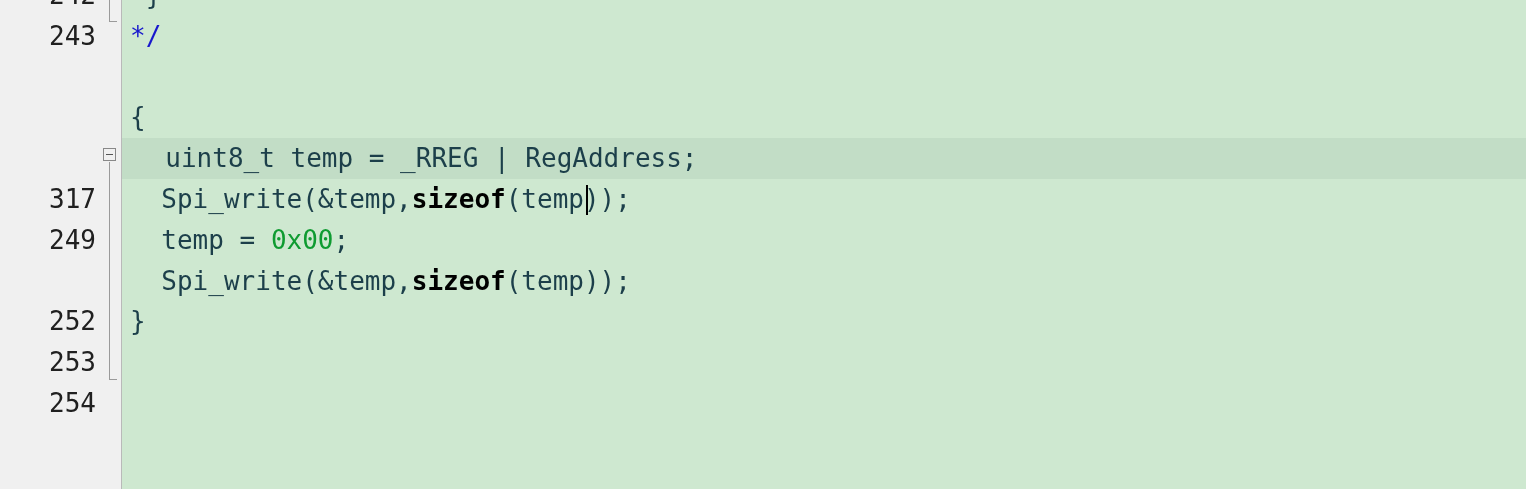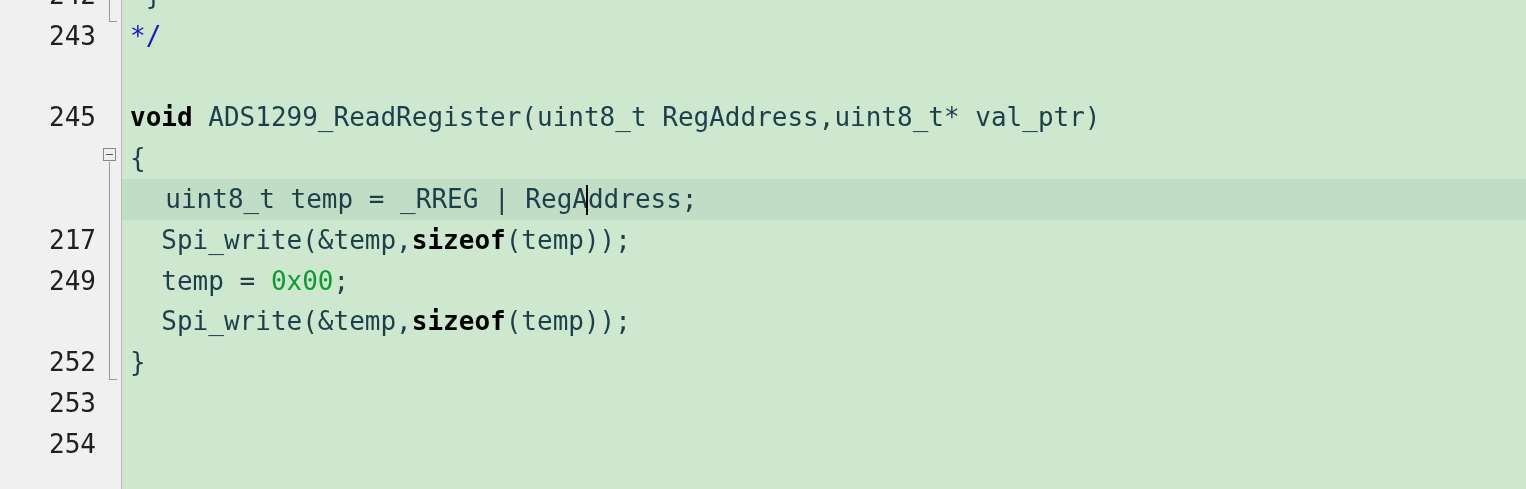--- a/index.html
+++ b/index.html
@@ -155,24 +155,23 @@
 
 <div id="editor">
 
   <div class="gutter"></div>
   <div class="gutter-edge"></div>
 
   <div class="rows">
       <div class="row"><div class="code-bg"></div><div class="lineno">242</div><div class="code"><span> }</span></div></div>
       <div class="row"><div class="code-bg"></div><div class="lineno">243</div><div class="code"><span class="comment">*/</span></div></div>
       <div class="row"><div class="code-bg"></div><div class="code"></div></div>
-      <div class="row"><div class="code-bg"></div><div class="lineno">245</div><div class="code"><span class="kw">void</span><span> ADS1299_ReadRegister(uint8_t RegAddress,uint8_t* val_ptr)</span></div></div>
       <div class="row"><div class="code-bg"></div><div class="code"><span>{</span></div></div>
       <div class="row current"><div class="code-bg"></div><div class="code ind1"><span>  uint8_t temp = _RREG | RegAddress;</span></div></div>
-      <div class="row"><div class="code-bg"></div><div class="lineno">217</div><div class="code"><span>  Spi_write(&amp;temp,</span><span class="kw">sizeof</span><span>(temp));</span></div></div>
+      <div class="row"><div class="code-bg"></div><div class="lineno">317</div><div class="code"><span>  Spi_write(&amp;temp,</span><span class="kw">sizeof</span><span>(temp));</span></div></div>
       <div class="row"><div class="code-bg"></div><div class="lineno">249</div><div class="code"><span>  temp = </span><span class="num">0x00</span><span>;</span></div></div>
       <div class="row"><div class="code-bg"></div><div class="code"><span>  Spi_write(&amp;temp,</span><span class="kw">sizeof</span><span>(temp));</span></div></div>
       <div class="row"><div class="code-bg"></div><div class="lineno">252</div><div class="code"><span>}</span></div></div>
       <div class="row"><div class="code-bg"></div><div class="lineno">253</div><div class="code"></div></div>
       <div class="row"><div class="code-bg"></div><div class="lineno">254</div><div class="code"></div></div>
       <div class="caret" style="left: 585.547px; top: 210px; height: 30px;"></div>
     </div>
 
   <div class="fold-prev-line"></div>
   <div class="fold-prev-foot"></div>

